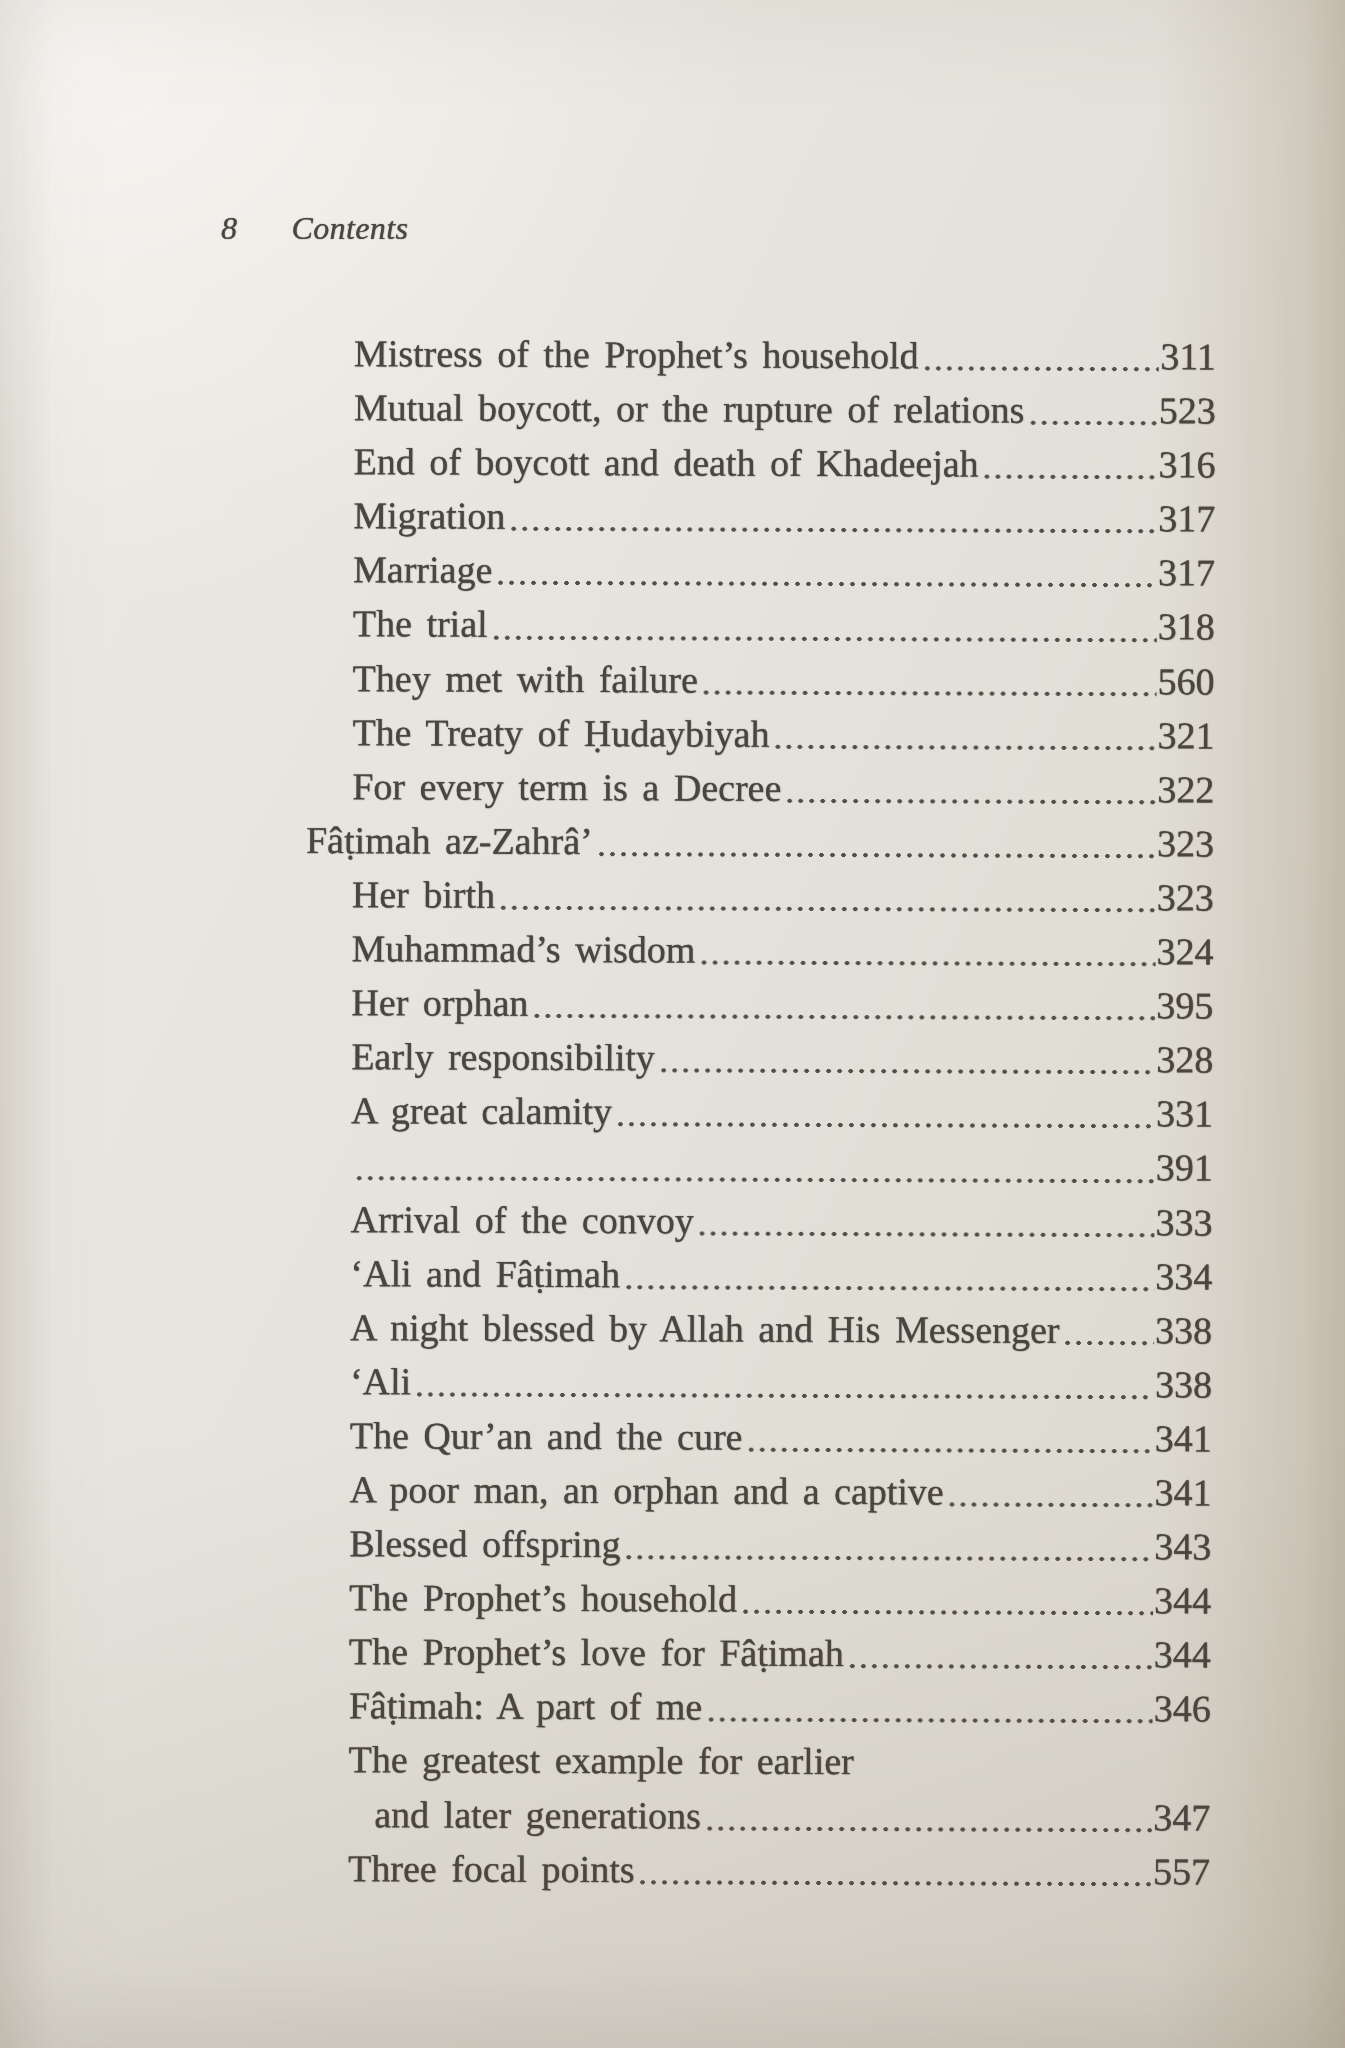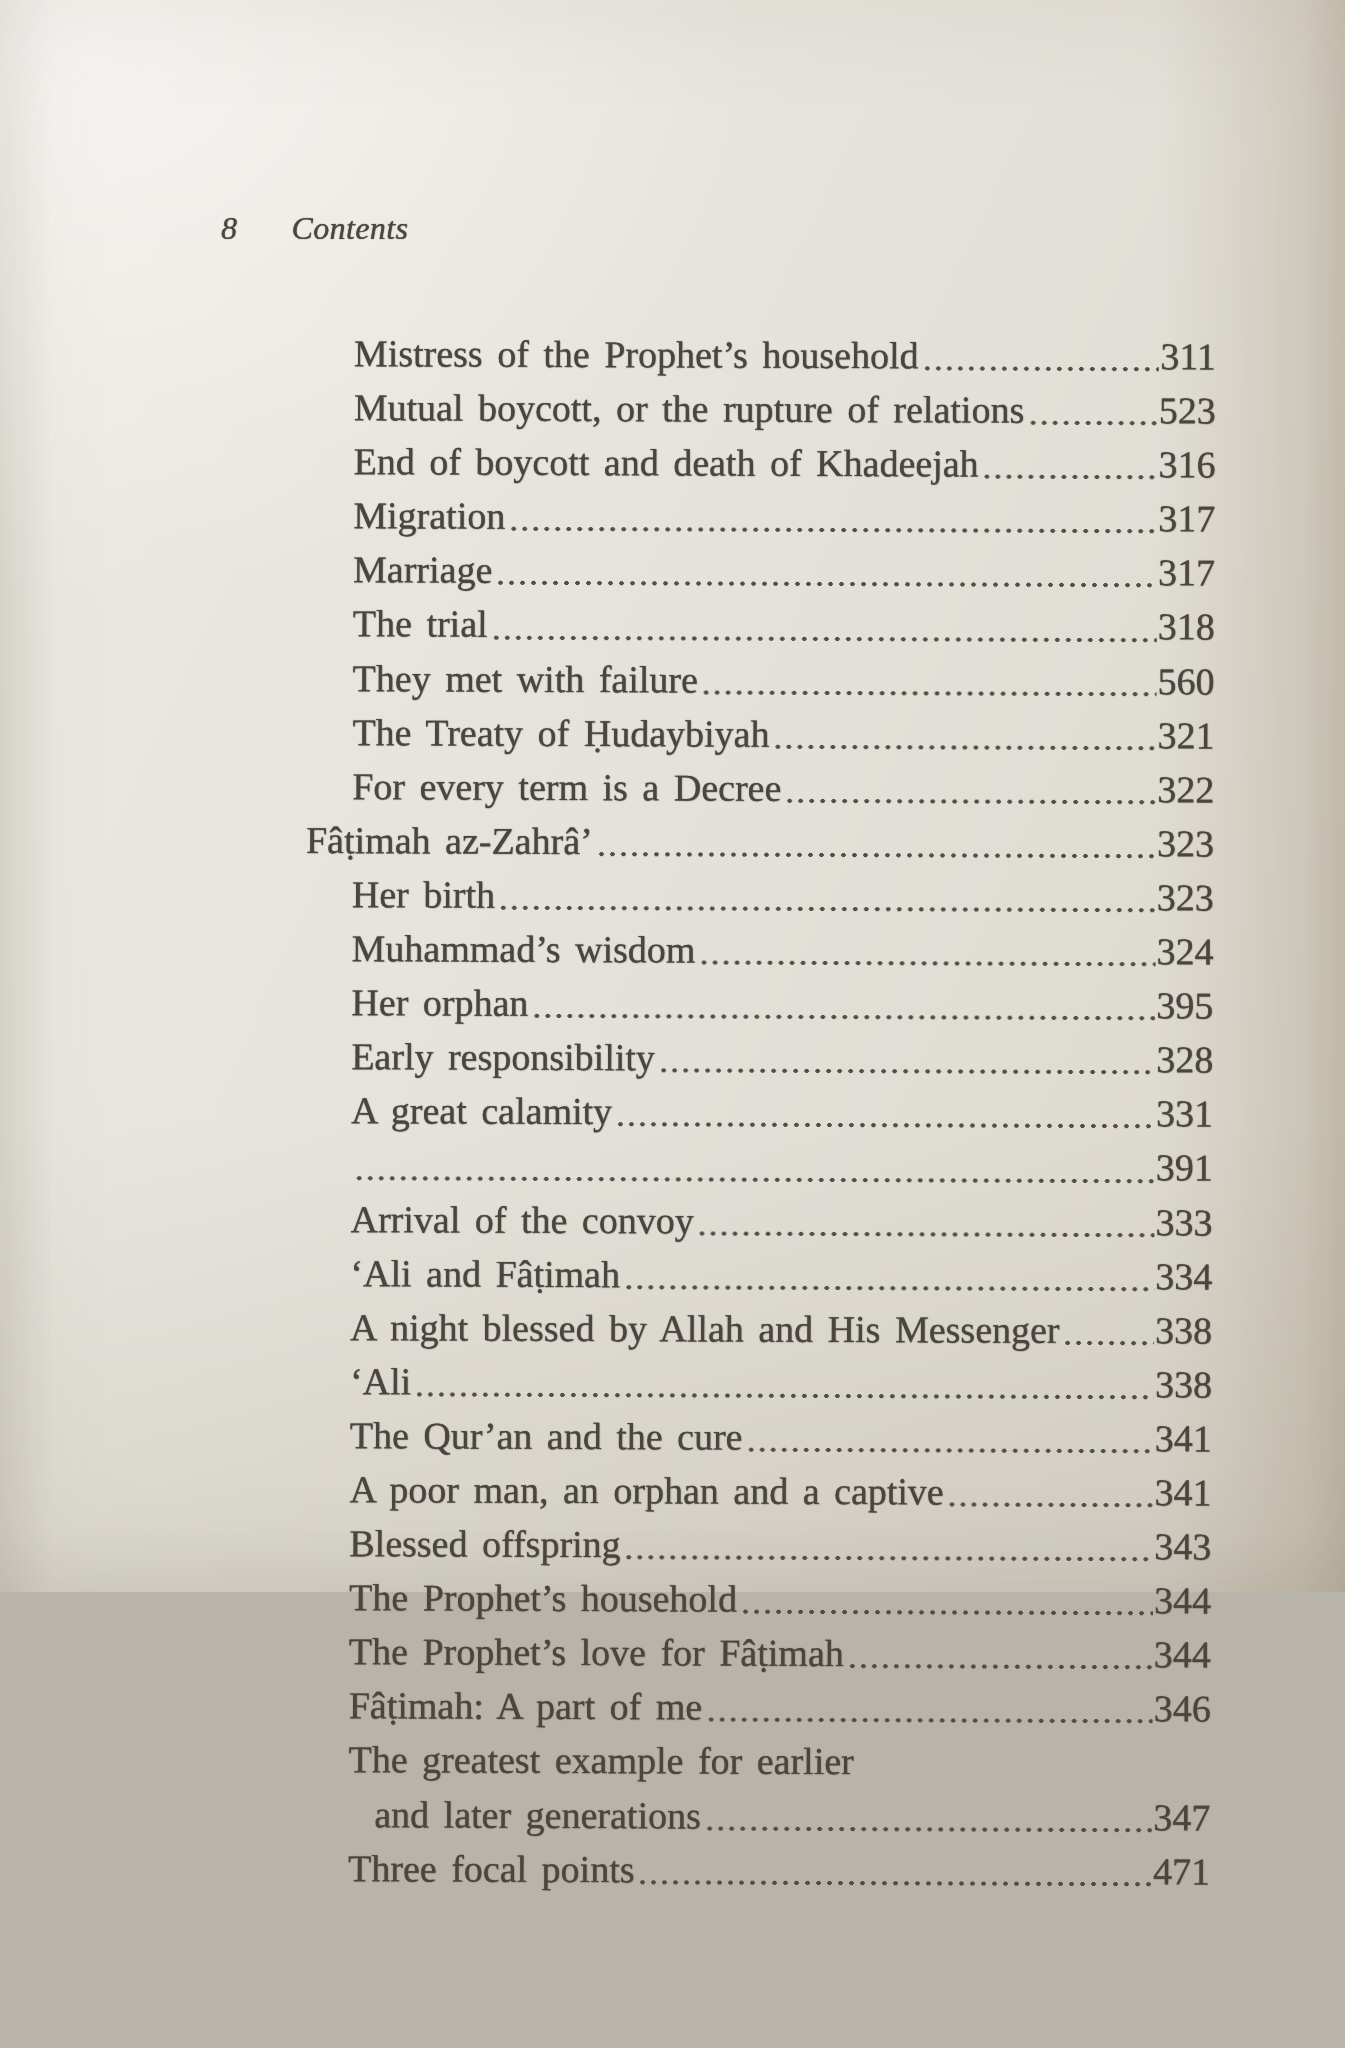--- a/index.html
+++ b/index.html
@@ -3,21 +3,21 @@
 <meta charset="utf-8">
 <style>
   html,body{margin:0;padding:0;}
   body{
     width:1345px;height:2048px;overflow:hidden;
     background:#b9b4a9;
     font-family:"Liberation Serif","DejaVu Serif",serif;
   }
   
   .photo{
-    position:relative;width:1345px;height:1592px;
+    position:relative;width:1345px;height:2048px;
     background:
       
       radial-gradient(ellipse 1100px 900px at 6% 3%, rgba(255,255,255,.50), rgba(255,255,255,0) 62%),
       
       linear-gradient(to right, rgba(0,0,0,0) 86%, rgba(150,132,100,.20) 97%, rgba(140,122,92,.30)),
       
       linear-gradient(to bottom, rgba(0,0,0,0) 70%, rgba(120,106,82,.10) 96%, rgba(110,98,78,.16)),
       
       linear-gradient(to right, rgba(110,100,82,.12), rgba(0,0,0,0) 4%),
       
@@ -203,16 +203,16 @@
     <span class="toc-page"></span>
   </div>
       <div class="toc-row lvl2">
     <span class="toc-label">and later generations</span>
     <span class="toc-leader"></span>
     <span class="toc-page">347</span>
   </div>
       <div class="toc-row lvl1">
     <span class="toc-label">Three focal points</span>
     <span class="toc-leader"></span>
-    <span class="toc-page">471</span>
+    <span class="toc-page">557</span>
   </div>
     </div>
 </div>
 
 </body></html>

